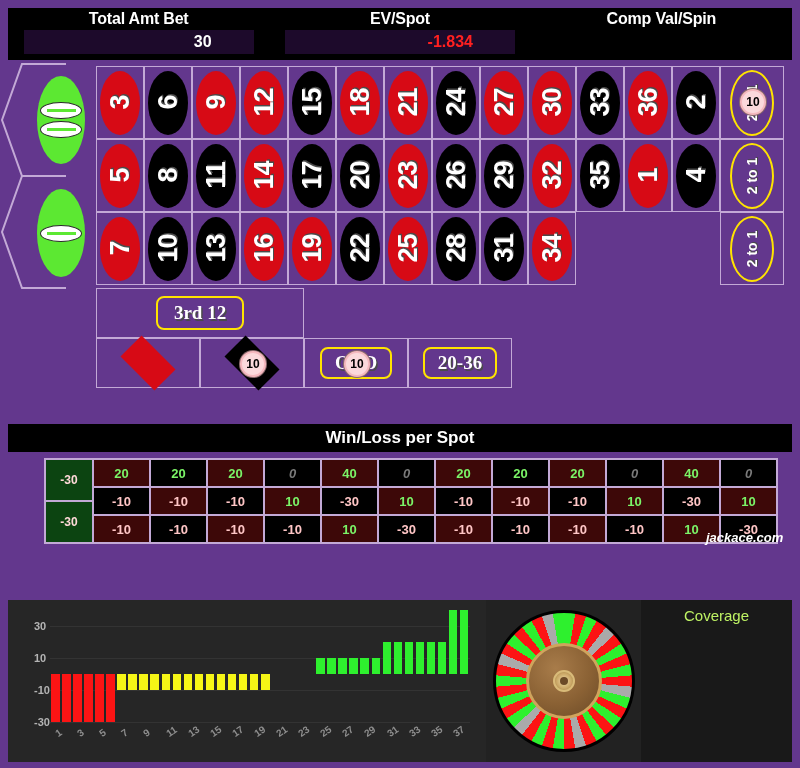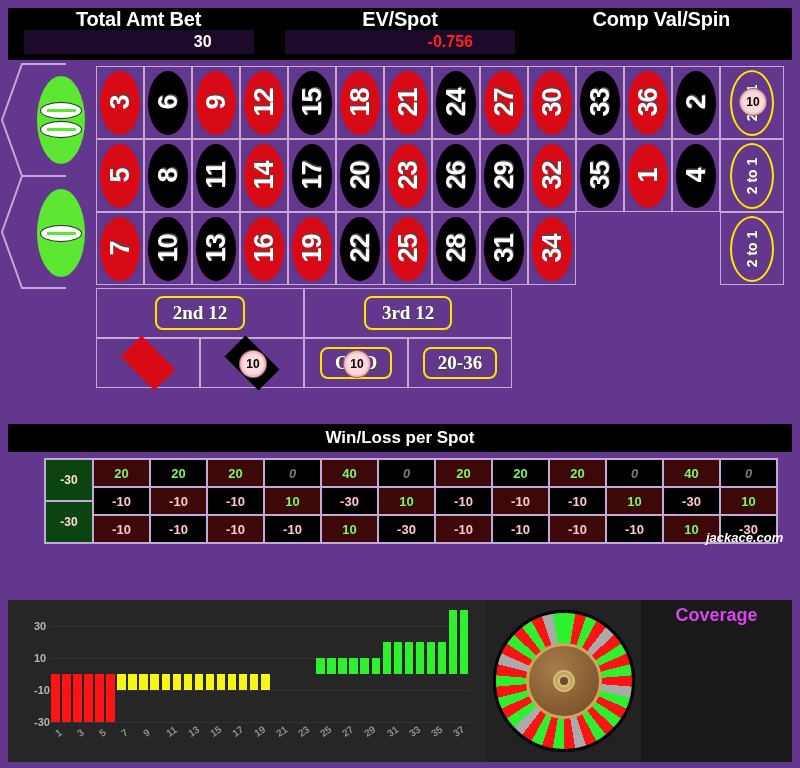--- a/index.html
+++ b/index.html
@@ -10,21 +10,21 @@
     overflow: hidden;
   }
 
   
   .stat-bar {
     position: absolute; left: 8px; top: 8px; width: 784px; height: 52px;
     background: #000; display: flex;
   }
   .stat-cell { flex: 1; display: flex; flex-direction: column; align-items: center; }
   .stat-label {
-    color: #fff; font-size: 20px; font-weight: bold; line-height: 22px;
+    color: #fff; font-size: 16px; font-weight: bold; line-height: 22px;
     letter-spacing: -0.2px;
   }
   .stat-value-box {
     width: 88%; height: 24px; background: #1d0a2b;
     display: flex; align-items: center; justify-content: flex-end;
     padding-right: 42px;
   }
   .stat-value { color: #fff; font-size: 16px; font-weight: bold; }
   .stat-value.neg { color: #ff2020; }
 
@@ -223,38 +223,38 @@
     border: 2px solid #d9bb79;
   }
   .hub-center::after {
     content: ""; position: absolute; left: 50%; top: 50%;
     transform: translate(-50%,-50%); width: 8px; height: 8px;
     border-radius: 50%; background: #6b4a27;
   }
 
   .cov-panel { width: 151px; height: 162px; background: #191919; position: relative; }
   .cov-title {
-    height: 30px; color: #d946ef; font-size: 18px; font-weight: bold;
+    height: 30px; color: #bef264; font-size: 15px; font-weight: normal;
     display: flex; align-items: center; justify-content: center;
   }
 </style>
 </head>
 <body>
 
 <div class="stat-bar">
   <div class="stat-cell">
     <div class="stat-label">Total Amt Bet</div>
     <div class="stat-value-box">
       <span class="stat-value">30</span>
     </div>
   </div>
   <div class="stat-cell">
     <div class="stat-label">EV/Spot</div>
     <div class="stat-value-box">
-      <span class="stat-value neg">-0.756</span>
+      <span class="stat-value neg">-1.834</span>
     </div>
   </div>
   <div class="stat-cell">
     <div class="stat-label">Comp Val/Spin</div>
   </div>
 </div>
 
 <div class="table-wrap">
   <div class="felt"></div>
 
@@ -473,23 +473,20 @@
         </div>
       </div>
       <div class="colbet-cell">
         <div class="colbet-oval">
           <div class="colbet-txt">2 to 1</div>
         </div>
       </div>
     </div>
 
   <div class="dozens" id="dozens">
-      <div class="dozen-cell">
-        <div class="pill">2nd 12</div>
-      </div>
       <div class="dozen-cell">
         <div class="pill">3rd 12</div>
       </div>
     </div>
 
   <div class="outside" id="outside">
       <div class="out-cell">
         <div class="diamond red"></div>
       </div>
       <div class="out-cell">

